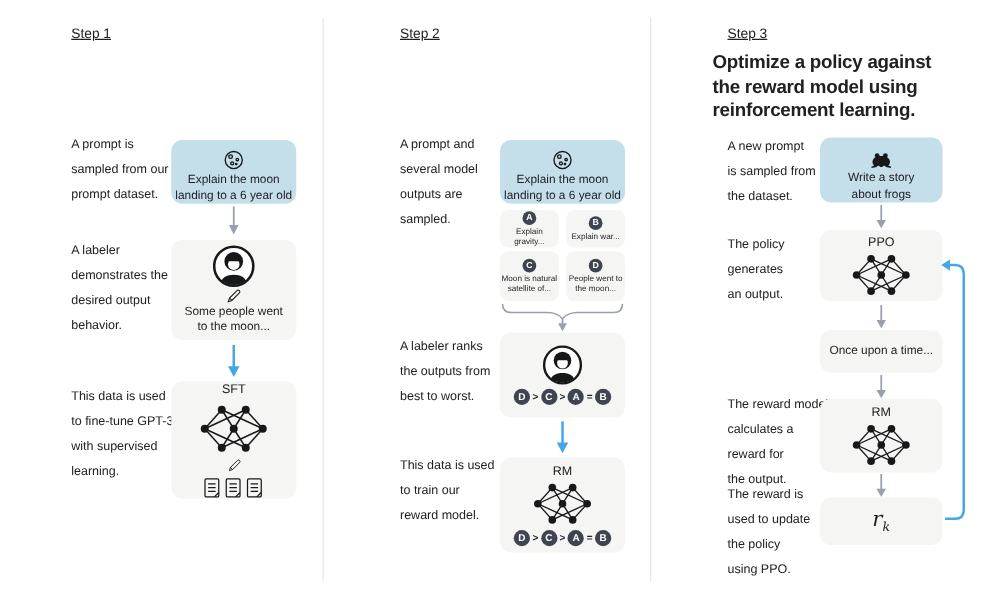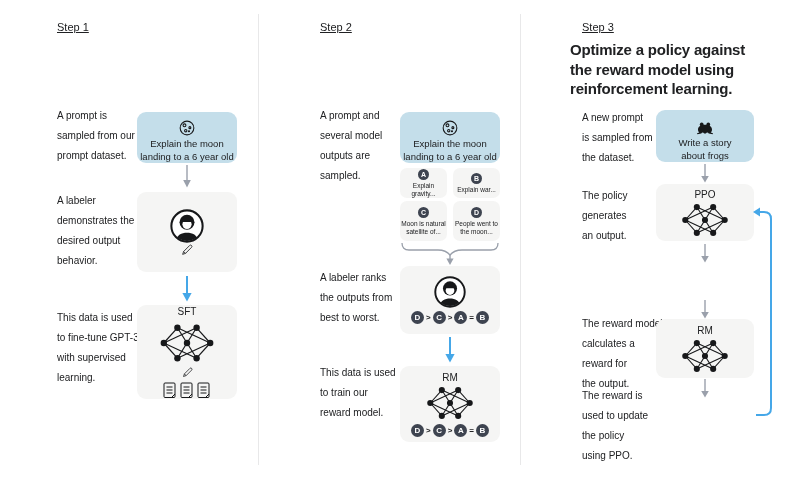--- a/index.html
+++ b/index.html
@@ -85,20 +85,22 @@
         <path d="M14.5 14.5 a5.5 5.5 0 0 1 11 0 v0.8 h-11 z" fill="#17181a"></path>
         <path d="M7.5 38 c0-7.5 6-10 12.5-10 s12.5 2.5 12.5 10 z" fill="#17181a" clip-path="url(#avc1)"></path>
       </svg>
     </span>
     <span>
       <svg width="12" height="12" viewBox="0 0 16 16" fill="none" stroke="#17181a" stroke-width="1.1">
         <path d="M2.2 13.8 l1.3-3.8 8-8 a1.55 1.55 0 0 1 2.5 2.5 l-8 8 z"></path>
           <path d="M3.5 10 l2.5 2.5"></path>
       </svg>
     </span>
+    <div class="box-text">Some people went
+to the moon...</div>
   </div>
 
   <div class="arrow" style="left:180px; top:276px">
     <svg width="14" height="27" viewBox="0 0 14 27">
         <line x1="7" y1="0" x2="7" y2="18" stroke="#45a7e8" stroke-width="2"></line>
         <polygon points="2.4,17 11.6,17 7,25.5" fill="#45a7e8"></polygon>
       </svg>
   </div>
 
   <div class="box box-gray" style="left:137px; top:305px; width:100px; height:94px; gap:4px; padding:5px">
@@ -360,20 +362,23 @@
     </span>
   </div>
 
   <div class="arrow" style="left:699px; top:244px">
     <svg width="12" height="20" viewBox="0 0 12 20">
         <line x1="6" y1="0" x2="6" y2="12.5" stroke="#9aa0ab" stroke-width="1.4"></line>
         <polygon points="2.2,12 9.8,12 6,18.5" fill="#9aa0ab"></polygon>
       </svg>
   </div>
 
+  <div class="box box-gray" style="left:656px; top:264px; width:98px; height:34px">
+    <div class="box-text">Once upon a time...</div>
+  </div>
 
   <div class="arrow" style="left:699px; top:300px">
     <svg width="12" height="20" viewBox="0 0 12 20">
         <line x1="6" y1="0" x2="6" y2="12.5" stroke="#9aa0ab" stroke-width="1.4"></line>
         <polygon points="2.2,12 9.8,12 6,18.5" fill="#9aa0ab"></polygon>
       </svg>
   </div>
 
   <div class="box box-gray" style="left:656px; top:319px; width:98px; height:59px; gap:1px; padding:4px">
     <div class="model-label">RM</div>
@@ -406,20 +411,23 @@
     </span>
   </div>
 
   <div class="arrow" style="left:699px; top:379px">
     <svg width="12" height="20" viewBox="0 0 12 20">
         <line x1="6" y1="0" x2="6" y2="12.5" stroke="#9aa0ab" stroke-width="1.4"></line>
         <polygon points="2.2,12 9.8,12 6,18.5" fill="#9aa0ab"></polygon>
       </svg>
   </div>
 
+  <div class="box box-gray" style="left:656px; top:398px; width:98px; height:38px">
+    <div><span class="rk-sym">r</span><span class="rk-sym rk-sub">k</span></div>
+  </div>
 
   <div class="arrow" style="left:752px; top:202px">
     <svg width="26" height="222" viewBox="0 0 26 222">
       <path d="M4 213 H12 Q19 213 19 206 V17 Q19 10 12 10 H8" fill="none" stroke="#45a7e8" stroke-width="2"></path>
       <polygon points="8,5.5 8,14.5 1,10" fill="#45a7e8"></polygon>
     </svg>
   </div>
 
 </div>
 

